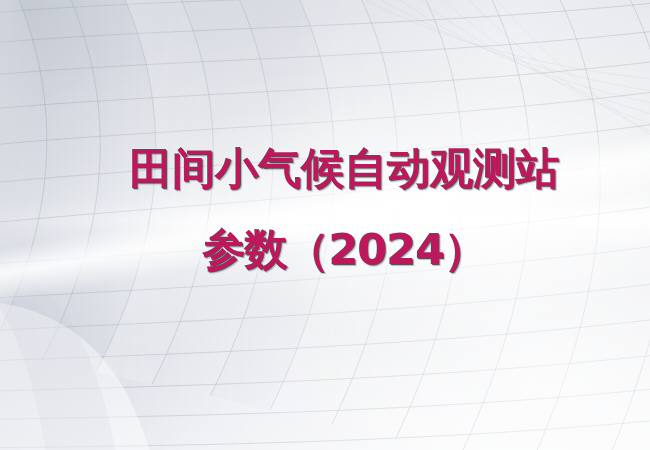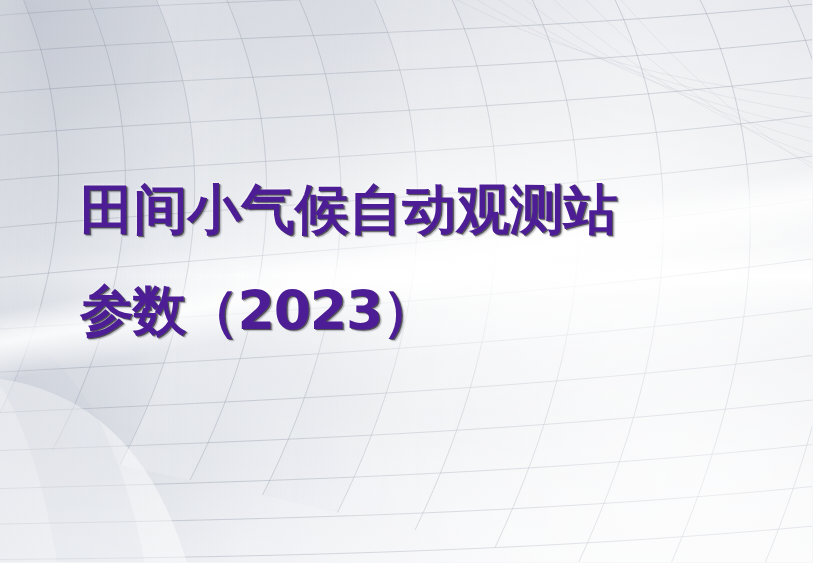--- a/index.html
+++ b/index.html
@@ -120,27 +120,28 @@
     position: absolute;
     left: 64px;
     top: 128px;
     width: 560px;
   }
   .title-line {
     font-family: "DejaVu Sans", "Liberation Sans", sans-serif;
     font-weight: 700;
     font-size: 43px;
     line-height: 81px;
-    color: #4c1d95;
+    color: #be185d;
     letter-spacing: 0px;
     white-space: nowrap;
     text-shadow:
        1px  1px 0 rgba(0,0,0,0.55),
        2px  2px 1px rgba(40,40,55,0.30),
       -1px -1px 0 rgba(255,255,255,0.25);
+    text-align: center;
   }
   #title-line-2 { letter-spacing: -1px; }
 </style>
 </head>
 <body>
 
 <div id="slide">
 
   <div class="bg-layer" id="bg-base"></div>
   <div class="bg-layer" id="bg-horiz"></div>
@@ -244,16 +245,16 @@
     </svg>
   </div>
 
   <div class="bg-layer" id="bg-glow-a"></div>
   <div class="bg-layer" id="bg-glow-b"></div>
   <div class="bg-layer" id="bg-streak"></div>
   <div class="bg-layer" id="bg-haze"></div>
 
   <div id="title-block">
     <div class="title-line" id="title-line-1">田间小气候自动观测站</div>
-    <div class="title-line" id="title-line-2">参数（2023）</div>
+    <div class="title-line" id="title-line-2">参数（2024）</div>
   </div>
 
 </div>
 
 </body></html>

